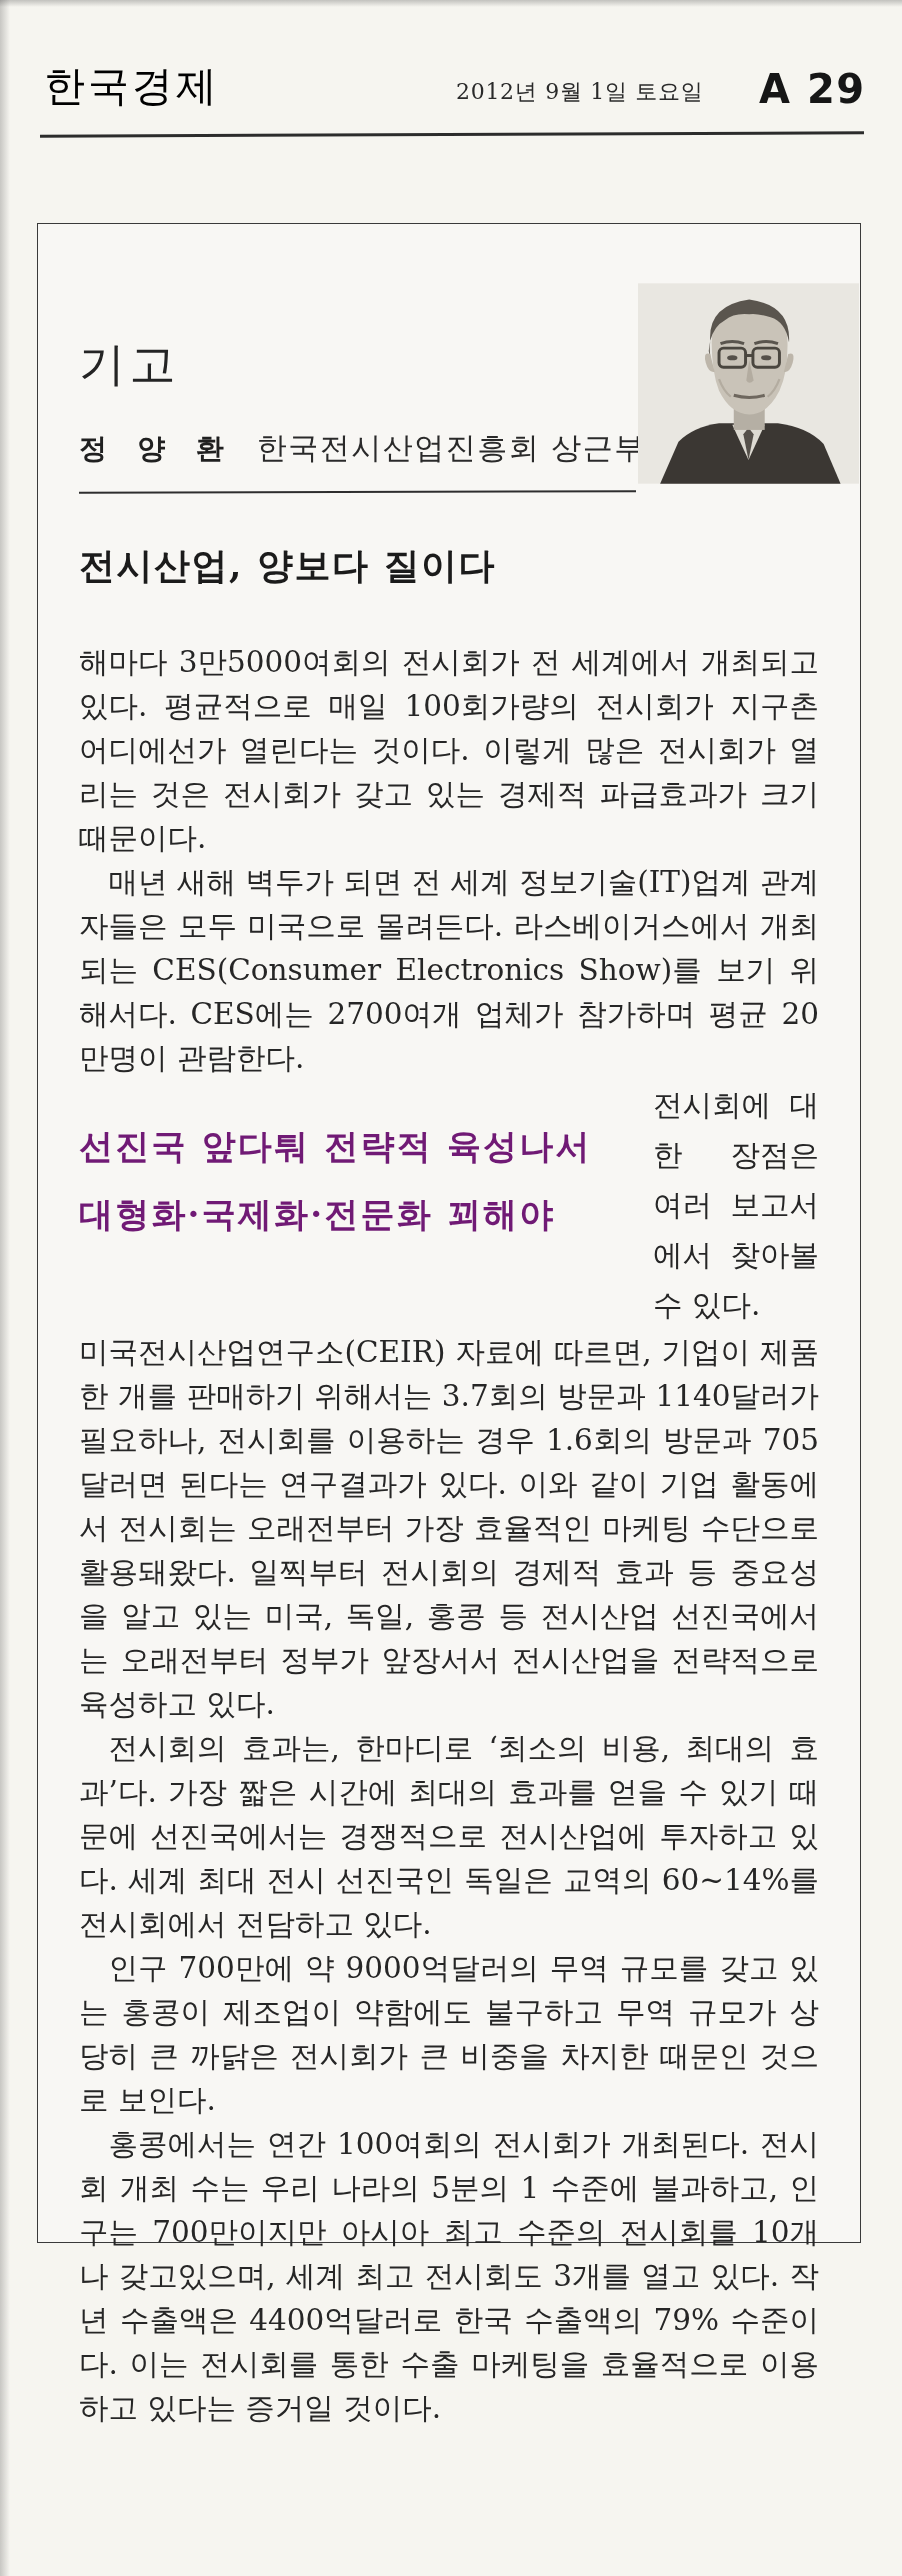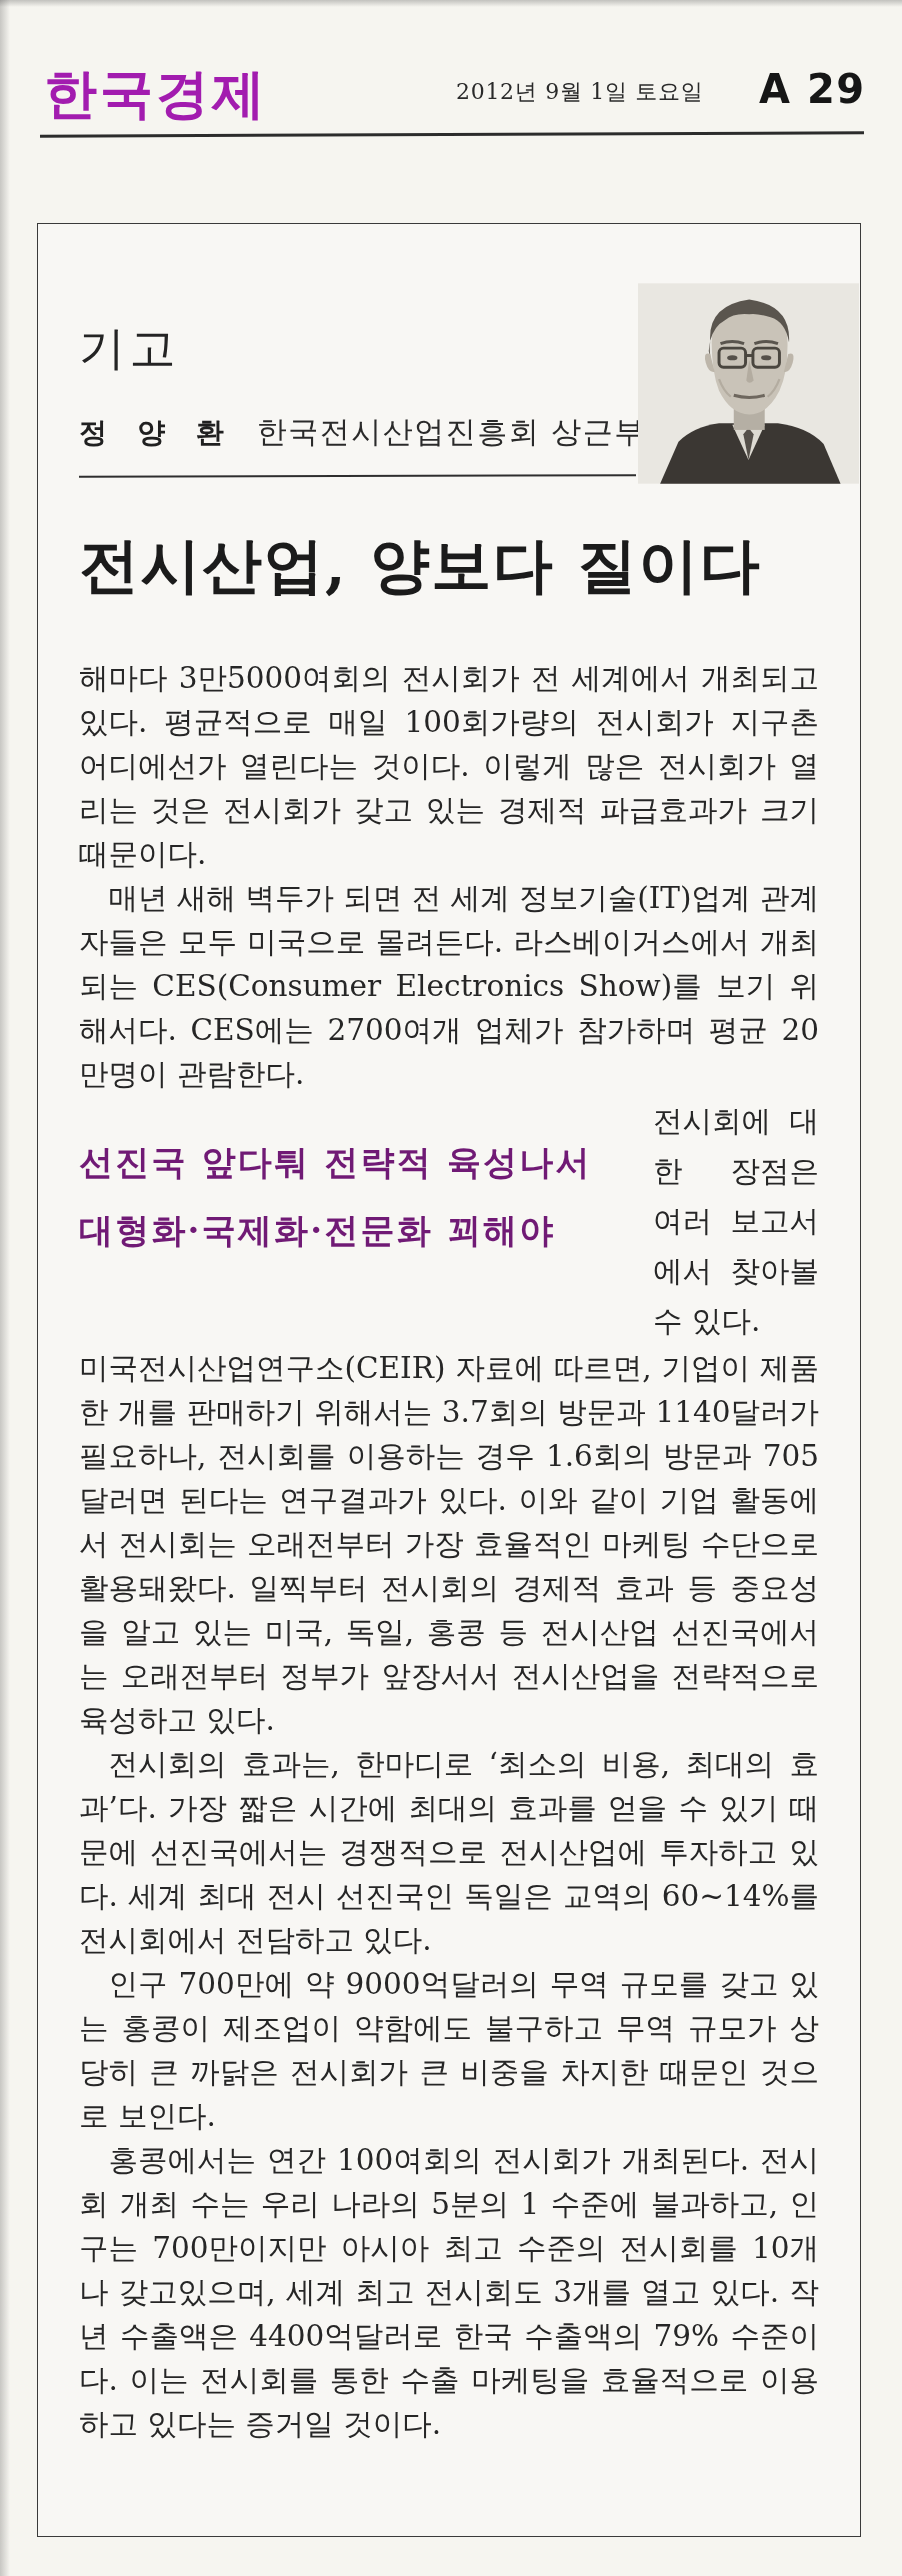--- a/index.html
+++ b/index.html
@@ -19,44 +19,44 @@
   }
   .scan-top{
     position:absolute;left:0;top:0;width:100%;height:7.4px;
     background:linear-gradient(to bottom, rgba(60,60,60,.28), rgba(60,60,60,0));
     pointer-events:none;
   }
 
   
   .masthead{
     position:absolute;left:44px;top:59px;
-    font-size:53px;font-weight:bold;letter-spacing:2.9px;color:#a21caf;
+    font-size:41px;font-weight:normal;letter-spacing:2.9px;color:#000000;
   }
   .edition-date{
     position:absolute;left:456px;top:77px;
     font-size:22px;color:#2a2a2a;letter-spacing:0.7px;
   }
   .page-number{
     position:absolute;left:759px;top:66px;
     font-size:40px;font-weight:bold;
     font-family:"DejaVu Sans","Liberation Sans",sans-serif;
     color:#161616;letter-spacing:1.5px;
   }
   .header-rule{
     position:absolute;left:40px;top:133px;width:824px;height:2.9px;
     background:#2c2c2c;transform:rotate(-0.25deg);
   }
 
   
   .article-box{
-    position:absolute;left:37px;top:223px;width:824px;height:2314px;
+    position:absolute;left:37px;top:223px;width:824px;height:2020px;
     border:1.5px solid #3a3a3a;
     background:rgba(255,255,255,0.25);
     box-sizing:border-box;
-    padding:0 41px;
+    padding:16px 41px;
   }
   .section-label{
     margin-top:94px;
     font-size:46px;color:#242424;letter-spacing:4.4px;
   }
   .byline{
     margin-top:32px;
     white-space:nowrap;
   }
   .author-name{
@@ -67,21 +67,21 @@
   }
   .byline-rule{
     margin-top:22px;
     width:557px;height:2.2px;background:#2e2e2e;transform:rotate(-0.15deg);
   }
   .portrait{
     position:absolute;top:59px;right:1.5px;width:221px;height:201px;
   }
   .headline{
     margin-top:49px;
-    font-size:60px;font-weight:bold;color:#1b1b1b;
+    font-size:36px;font-weight:bold;color:#1b1b1b;
     letter-spacing:1.5px;white-space:nowrap;
   }
   .body-copy{
     margin-top:49px;
     font-size:29.5px;line-height:44px;color:#262626;
     text-align:justify;
   }
   .body-copy p{margin:0;}
   .body-copy p.ind{text-indent:1em;}
   .inset-wrap{overflow:visible;}

